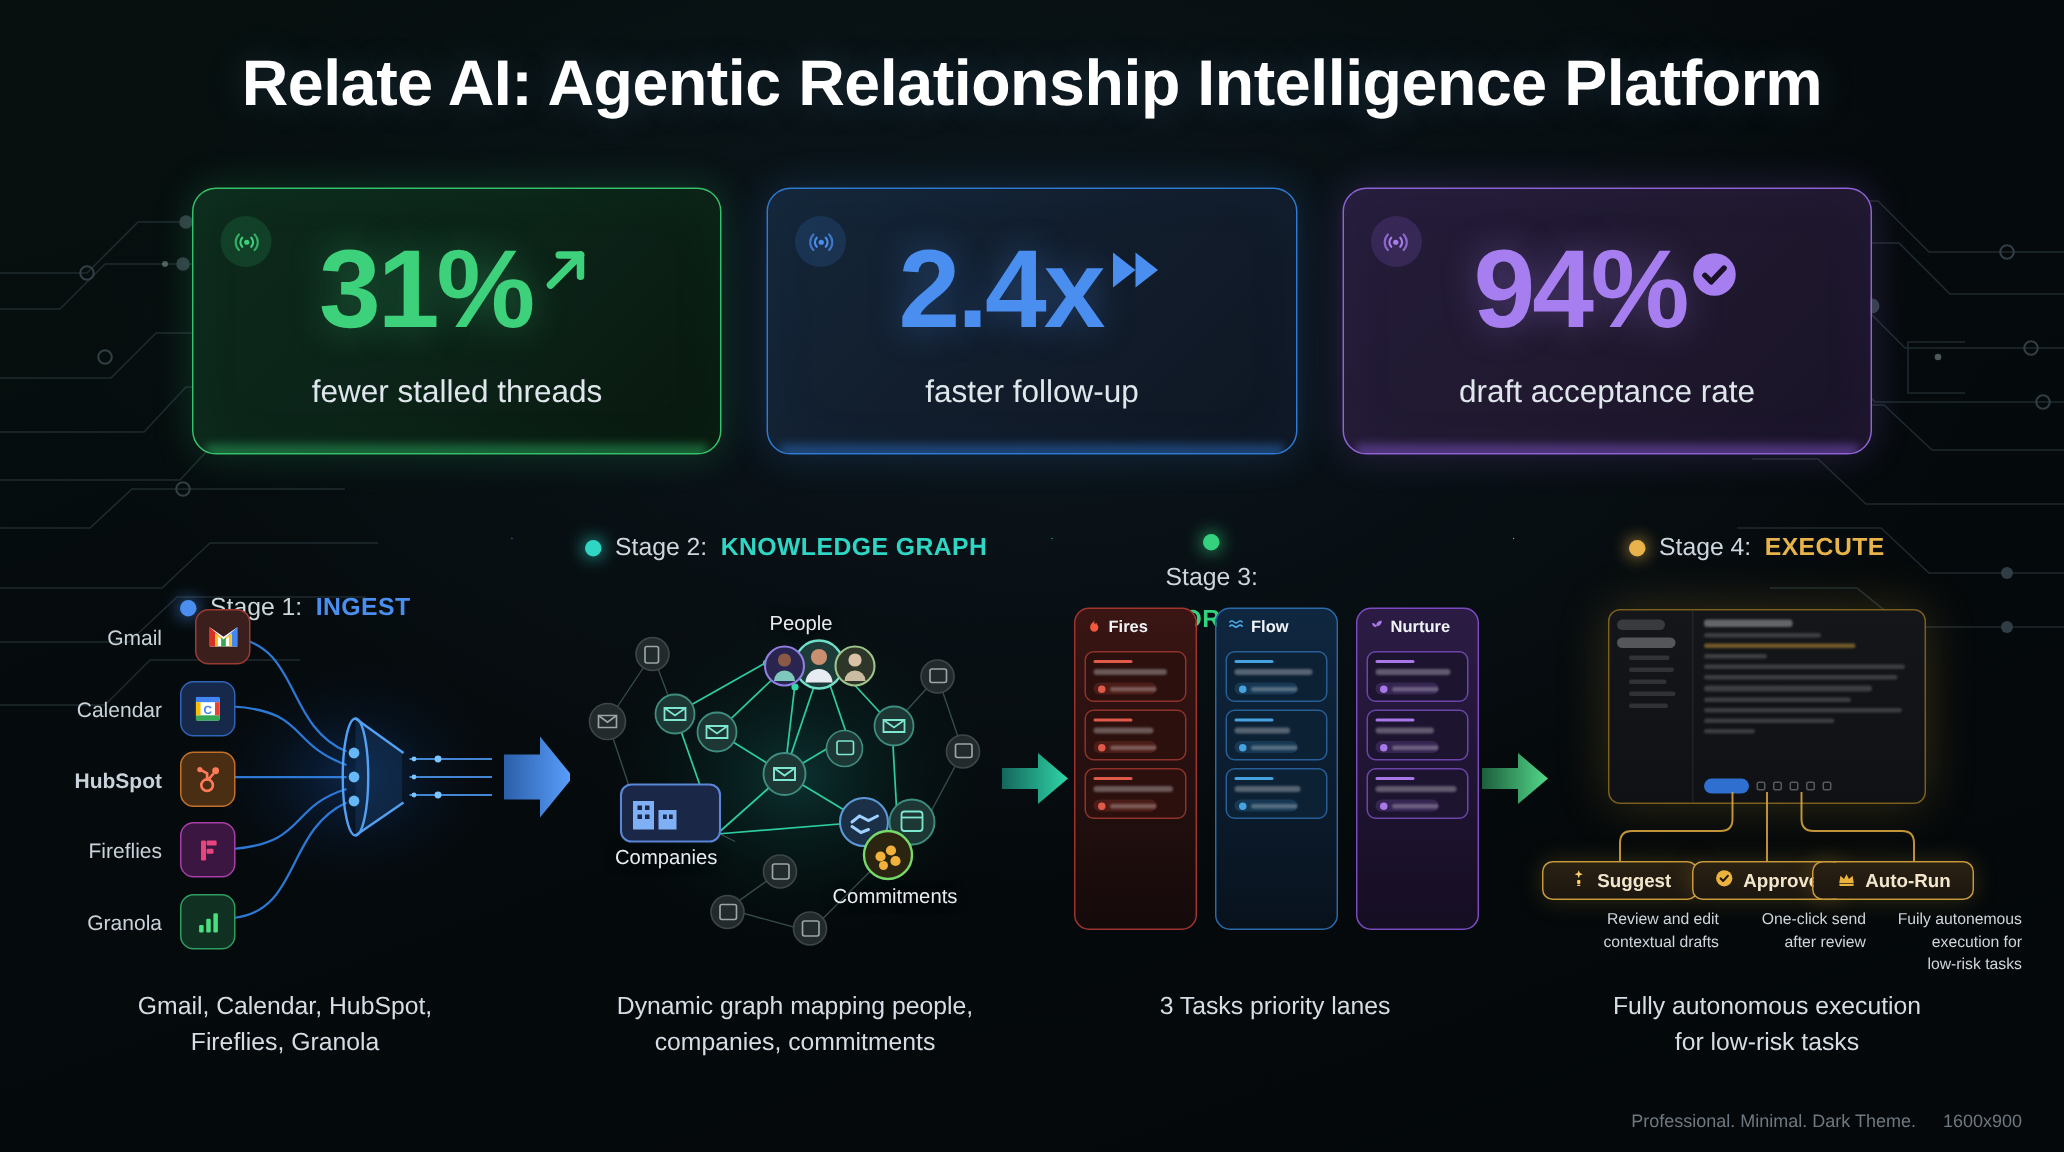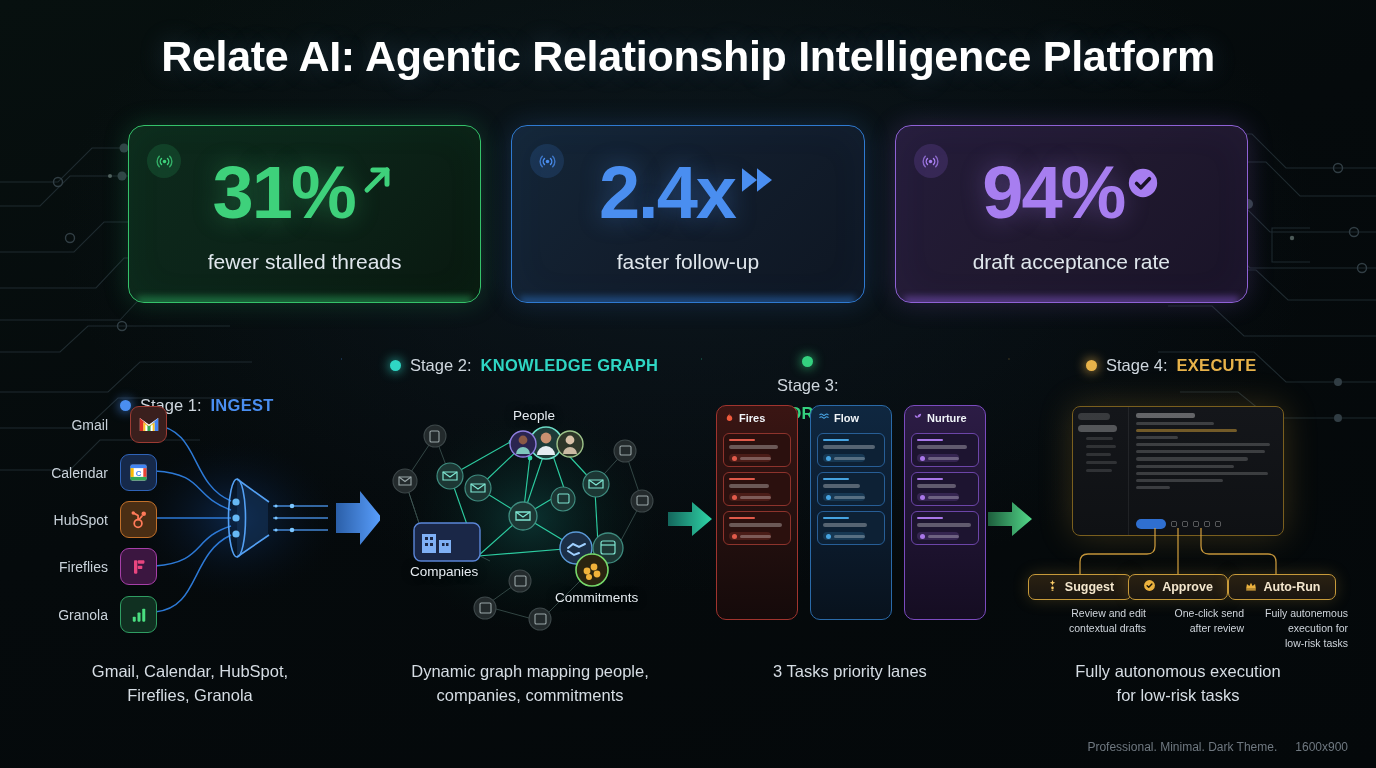--- a/index.html
+++ b/index.html
@@ -419,21 +419,21 @@
         <svg width="21" height="21" viewBox="0 0 24 24">
           <rect x="3" y="3" width="18" height="18" rx="2" fill="#fff"></rect>
           <rect x="3" y="3" width="18" height="4" fill="#4285f4"></rect>
           <rect x="3" y="17" width="18" height="4" fill="#34a853"></rect>
           <rect x="3" y="7" width="3.5" height="10" fill="#fbbc04"></rect>
           <rect x="17.5" y="7" width="3.5" height="10" fill="#ea4335"></rect>
           <text x="12" y="16" font-size="9" font-weight="700" fill="#4285f4" text-anchor="middle" font-family="Liberation Sans, sans-serif">C</text>
         </svg>
       </span>
     </div>
-    <div class="src-row" style="left:-8px;top:105px;">
+    <div class="src-row" style="left:-8px;top:105px;font-weight:bold;">
       <span class="src-name">HubSpot</span>
       <span class="src-ico" style="background:#4a2e14;border-color:#c1702a;">
         <svg width="21" height="21" viewBox="0 0 24 24" fill="none" stroke="#ff7a59" stroke-width="2" stroke-linecap="round">
           <circle cx="18" cy="5.5" r="2.6" fill="#ff7a59" stroke="none"></circle>
           <circle cx="11.5" cy="16.5" r="4.4"></circle>
           <path d="M11.5 12V7.5M11.5 7.5L7 5M16 8.2l-2.6 3"></path>
           <circle cx="6" cy="4.6" r="2" fill="#ff7a59" stroke="none"></circle>
         </svg>
       </span>
     </div>
@@ -784,21 +784,21 @@
             <path d="M7.6 12.3l3 3 5.8-6.2" fill="none" stroke="#1d1708" stroke-width="2.6" stroke-linecap="round" stroke-linejoin="round"></path>
           </svg>
       </span>
       <span>Approve</span>
     </div>
     <div class="act-cap" style="left:112px;width:132px;">
       <span style="white-space:pre-line;">One-click send
 after review</span>
     </div>
 
-    <div class="act-btn" style="left:228px;width:108px;text-align:center;">
+    <div class="act-btn" style="left:208px;width:108px;text-align:center;">
       <span>
         <svg width="14" height="13" viewBox="0 0 24 24" fill="#ecb23e">
             <path d="M3 18h18l-1.5-9-4.5 4-3-6-3 6-4.5-4z"></path>
             <rect x="3" y="19" width="18" height="2.4" rx="1"></rect>
           </svg>
       </span>
       <span>Auto-Run</span>
     </div>
     <div class="act-cap" style="left:208px;width:140px;">
       <span style="white-space:pre-line;">Fuily autonemous

